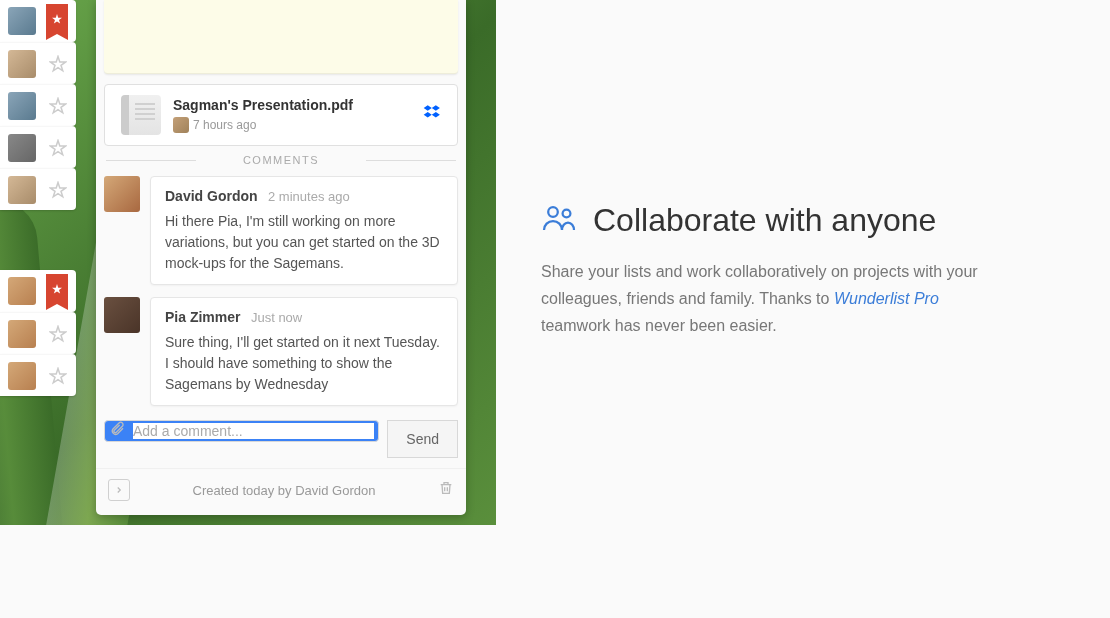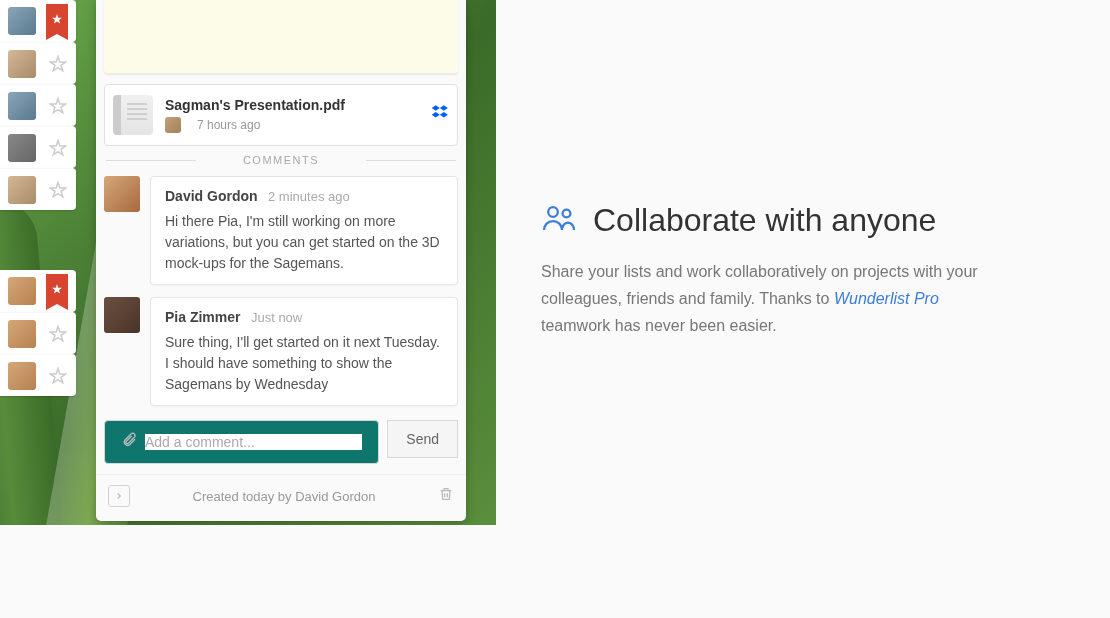--- a/index.html
+++ b/index.html
@@ -102,41 +102,41 @@
     border-radius: 0 0 4px 4px;
     box-shadow: 0 1px 2px rgba(0,0,0,0.08);
   }
   .attachment {
     margin: 0 8px 8px 8px;
     background: #fff;
     border: 1px solid #e0e0e0;
     border-radius: 4px;
     display: flex;
     align-items: center;
-    padding: 10px 8px;
+    padding: 10px 16px;
     gap: 12px;
   }
   .attach-icon {
     width: 40px; height: 40px;
     background: linear-gradient(180deg, #f0f0f0, #e4e4e4);
     border-radius: 4px;
     position: relative;
     border-left: 8px solid #ccc;
   }
   .attach-icon:before {
     content: "";
     position: absolute;
     left: 6px; right: 6px; top: 8px;
     height: 2px;
     background: #d0d0d0;
     box-shadow: 0 5px 0 #d0d0d0, 0 10px 0 #d0d0d0, 0 15px 0 #d0d0d0;
   }
   .attach-info { flex: 1; }
   .attach-title { font-weight: 700; font-size: 14px; color: #333; }
-  .attach-meta { display: flex; align-items: center; gap: 16px; margin-top: 4px; }
+  .attach-meta { display: flex; align-items: center; gap: 4px; margin-top: 4px; }
   .attach-meta .small-avatar {
     width: 16px; height: 16px; border-radius: 3px;
     background: linear-gradient(135deg, #c4a078, #a0825a);
   }
   .attach-meta span { font-size: 12px; color: #999; }
   .dropbox-icon svg { width: 18px; height: 18px; }
 
   .comments-hdr {
     text-align: center;
     font-size: 11px;
@@ -185,23 +185,23 @@
     display: flex;
     gap: 8px;
     margin: 14px 8px 10px 8px;
   }
   .composer-input {
     flex: 1;
     display: flex;
     align-items: center;
     border: 1px solid #d8d8d8;
     border-radius: 4px;
-    background: #0f766e;
-    padding: 0 16px;
-    height: 44px;
+    background: #3b82f6;
+    padding: 0 4px;
+    height: 22px;
     gap: 8px;
   }
   .composer-input input {
     border: none;
     outline: none;
     flex: 1;
     font-size: 14px;
     color: #555;
   }
   .composer-input input::placeholder { color: #aaa; }

